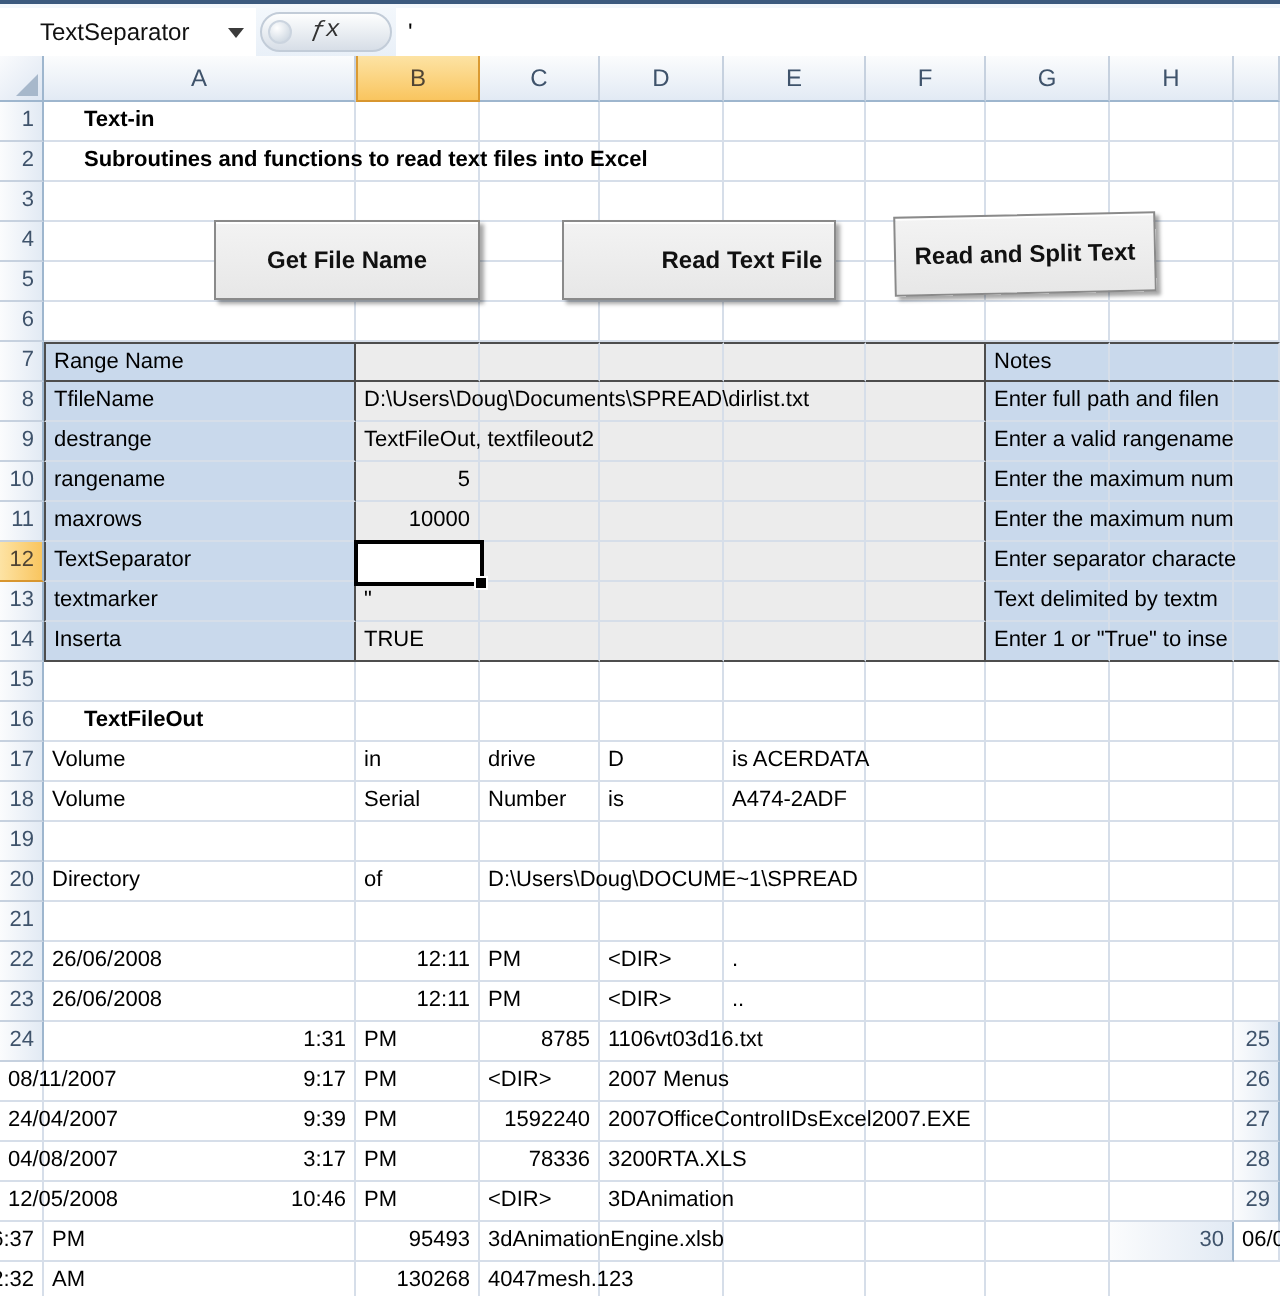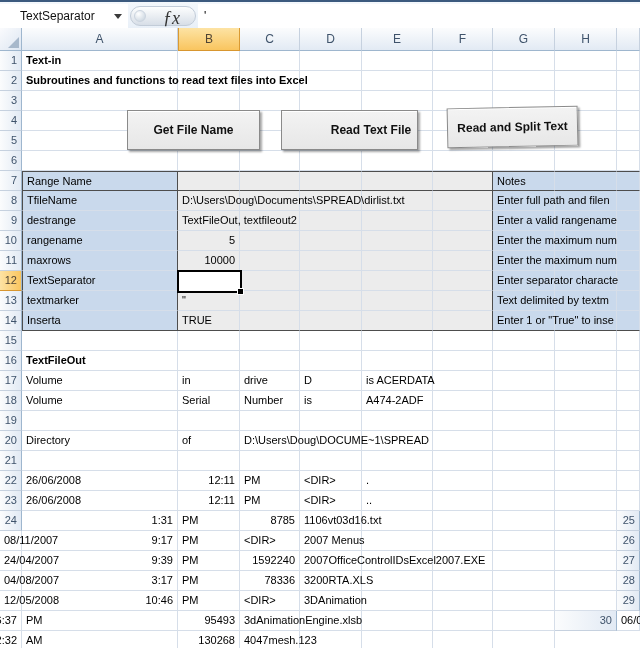--- a/index.html
+++ b/index.html
@@ -26,22 +26,22 @@
     position:absolute;left:130px;top:4px;width:66px;height:20px;box-sizing:border-box;
     border-radius:11px;border:1px solid #C2CCD8;
     background:linear-gradient(#FDFEFE,#D7DEE7);
   }
   .fx-circle{
     position:absolute;left:3px;top:3px;width:12px;height:12px;border-radius:50%;
     background:radial-gradient(circle at 35% 30%,#ffffff,#C3CFDB);
     border:1px solid #CBD4DF;box-sizing:border-box;
   }
   .fx-label{
-    position:absolute;right:15px;top:1px;
-    font-family:Liberation Serif, serif;font-style:italic;font-size:18px;color:#333;
+    position:absolute;right:25px;top:1px;
+    font-family:Liberation Mono, monospace;font-style:italic;font-size:12px;color:#333;
   }
   .formula-area{
     position:absolute;left:198px;top:2px;right:0;height:24px;box-sizing:border-box;
     background:#fff;line-height:24px;padding-left:6px;font-size:12px;color:#000;
   }
   
   .sheet{
     position:absolute;left:0;top:28px;width:640px;
     display:grid;
     grid-template-columns:22px 156px 62px 60px 62px 71px 60px 62px 62px 23px;
@@ -79,21 +79,21 @@
     background:linear-gradient(to right,#FDE3A4,#F9C55F);
     border-bottom:1px solid #D8962F;color:#4F4434;
   }
   .cell{
     position:relative;box-sizing:border-box;
     border-right:1px solid #D6DEE9;border-bottom:1px solid #D6DEE9;
     font-size:11px;color:#000;line-height:19px;
   }
   .cell span{position:absolute;left:4px;top:0;white-space:nowrap;z-index:2;}
   .cell.r span{left:auto;right:4px;}
-  .cell.bold span{font-weight:bold;}
+  .cell.bold span{font-weight:bold;margin-left:16px;}
   .fb{background:#C9D9EC;}
   .fg{background:#ECECEC;}
   .bt{border-top:1px solid #4D4D4D;}
   .bb{border-bottom:1px solid #4D4D4D;}
   .bl{border-left:1px solid #4D4D4D;}
   .brd{border-right:1px solid #4D4D4D;padding-left:12px;}
   
   .selbox{
     position:absolute;left:177px;top:270px;width:65px;height:23px;box-sizing:border-box;
     border:2px solid #000;background:#fff;z-index:4;
@@ -104,21 +104,21 @@
   }
   
   .form-btn{
     position:absolute;z-index:5;box-sizing:border-box;
     background:linear-gradient(#F3F3F3,#E7E7E7);
     border:1px solid #8A8A8A;
     box-shadow:inset 0 1px 0 #fff, 2px 2px 2px rgba(0,0,0,0.35);
     font-family:"Liberation Sans",sans-serif;font-size:12px;font-weight:600;color:#111;
     display:flex;align-items:center;justify-content:center;cursor:default;
   }
-  .btn1{left:107px;top:110px;width:133px;height:40px;margin-left:20px;}
+  .btn1{left:107px;top:110px;width:133px;height:40px;}
   .btn2{left:281px;top:110px;width:137px;height:40px;padding-left:43px;}
   .btn3{left:447px;top:107px;width:131px;height:40px;transform:rotate(-1.2deg);}
 </style>
 </head>
 <body>
 
 <div class="topbar">
   <div class="namebox">TextSeparator</div>
   <div class="nb-arrow"></div>
   <div class="fx-capsule">

